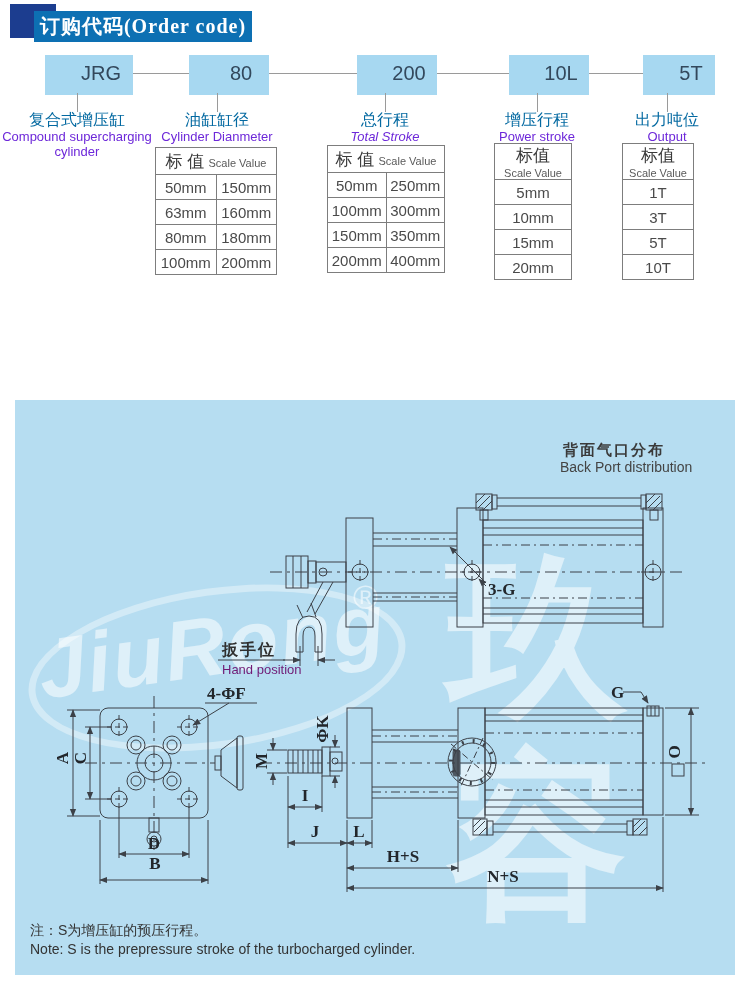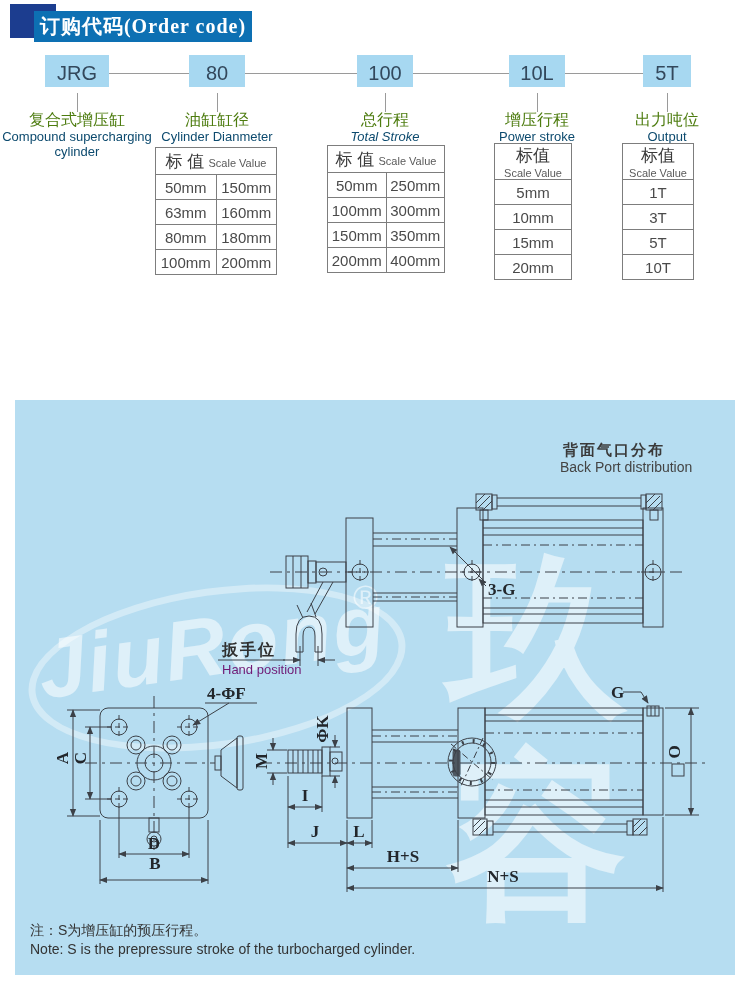--- a/index.html
+++ b/index.html
@@ -5,26 +5,26 @@
   html,body{margin:0;padding:0;background:#fff;}
   body{width:750px;height:987px;position:relative;overflow:hidden;
        font-family:"Liberation Sans",sans-serif;color:#333;}
   
   .hdr-navy{position:absolute;left:10px;top:4px;width:46px;height:34px;background:#1c3d8f;}
   .hdr-badge{position:absolute;left:34px;top:11px;width:218px;height:31px;background:#0d70b3;
              color:#fff;font-family:"Liberation Serif",serif;font-weight:bold;font-size:20px;
              line-height:31px;text-align:center;letter-spacing:1px;}
   
   .code-line{position:absolute;left:77px;top:73px;width:590px;border-top:1px solid #9a9a9a;}
-  .code-box{position:absolute;top:55px;height:32px;background:#a7d8f1;color:#33485c;
-            font-size:20px;text-align:center;line-height:36px;}
+  .code-box{position:absolute;top:55px;height:40px;background:#a7d8f1;color:#33485c;
+            font-size:20px;text-align:center;line-height:36px;padding-left:24px;}
   .tick{position:absolute;top:93px;height:19px;border-left:1px solid #9a9a9a;}
   .col-label{position:absolute;transform:translateX(-50%);white-space:nowrap;text-align:center;}
-  .cn{font-size:16px;color:#4d7c0f;}
-  .en{font-size:13px;color:#0c4a6e;white-space:normal;line-height:15px;}
+  .cn{font-size:16px;color:#0369a1;}
+  .en{font-size:13px;color:#6d28d9;white-space:normal;line-height:15px;}
   
   table.tbl{position:absolute;border-collapse:collapse;table-layout:fixed;background:#fff;}
   .tbl td{border:1px solid #7d7d7d;text-align:center;color:#4a4a4a;font-size:15px;padding:0;}
   .tbl tr{height:25px;}
   .tbl tr.hdr{height:27px;}
   .tbl tr.hdr2{height:32px;}
   .hcn{font-size:17px;color:#3a3a3a;}
   .hen{font-size:11px;color:#5a5a5a;}
   
   .panel{position:absolute;left:15px;top:400px;width:720px;height:575px;background:#b6ddf1;overflow:hidden;}
@@ -53,21 +53,21 @@
 </head>
 <body>
 
 <div class="hdr-navy"></div>
 <div class="hdr-badge">订购代码(Order code)</div>
 
 <div class="code-line"></div>
 
 <div class="code-box" style="left:45px;width:64px;">JRG</div>
 <div class="code-box" style="left:189px;width:56px;">80</div>
-<div class="code-box" style="left:357px;width:56px;">100</div>
+<div class="code-box" style="left:357px;width:56px;">200</div>
 <div class="code-box" style="left:509px;width:56px;">10L</div>
 <div class="code-box" style="left:643px;width:48px;">5T</div>
 
 <div class="tick" style="left:77px;"></div>
 <div class="tick" style="left:217px;"></div>
 <div class="tick" style="left:385px;"></div>
 <div class="tick" style="left:537px;"></div>
 <div class="tick" style="left:667px;"></div>
 
 <div class="col-label cn" style="left:77px;top:110px;">复合式增压缸</div>

